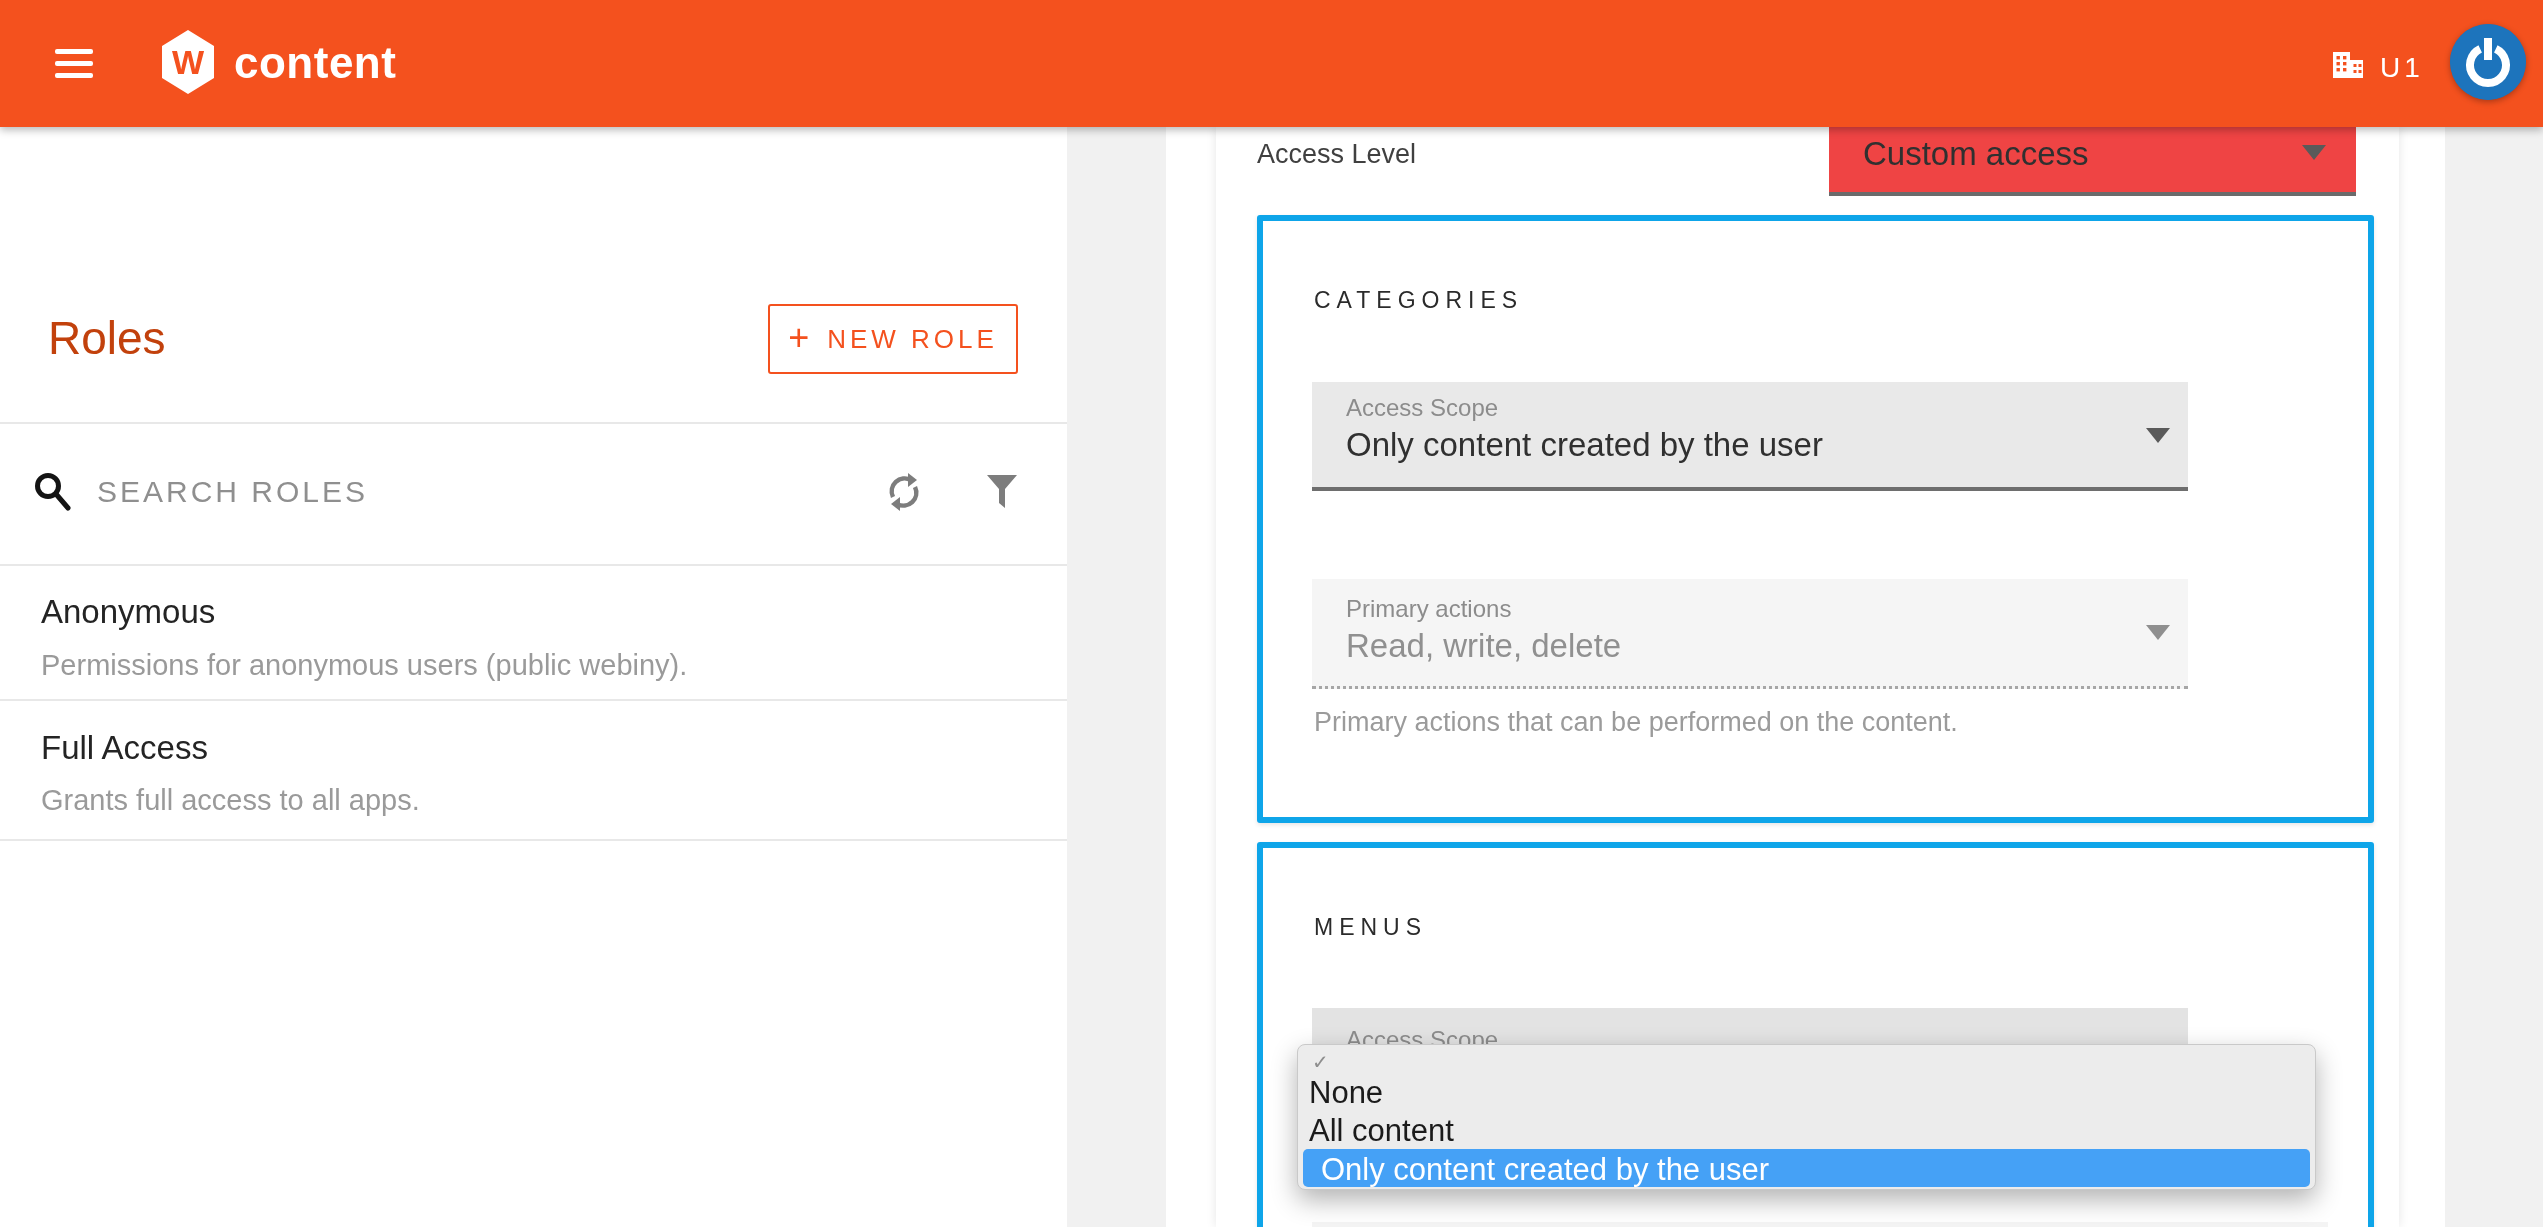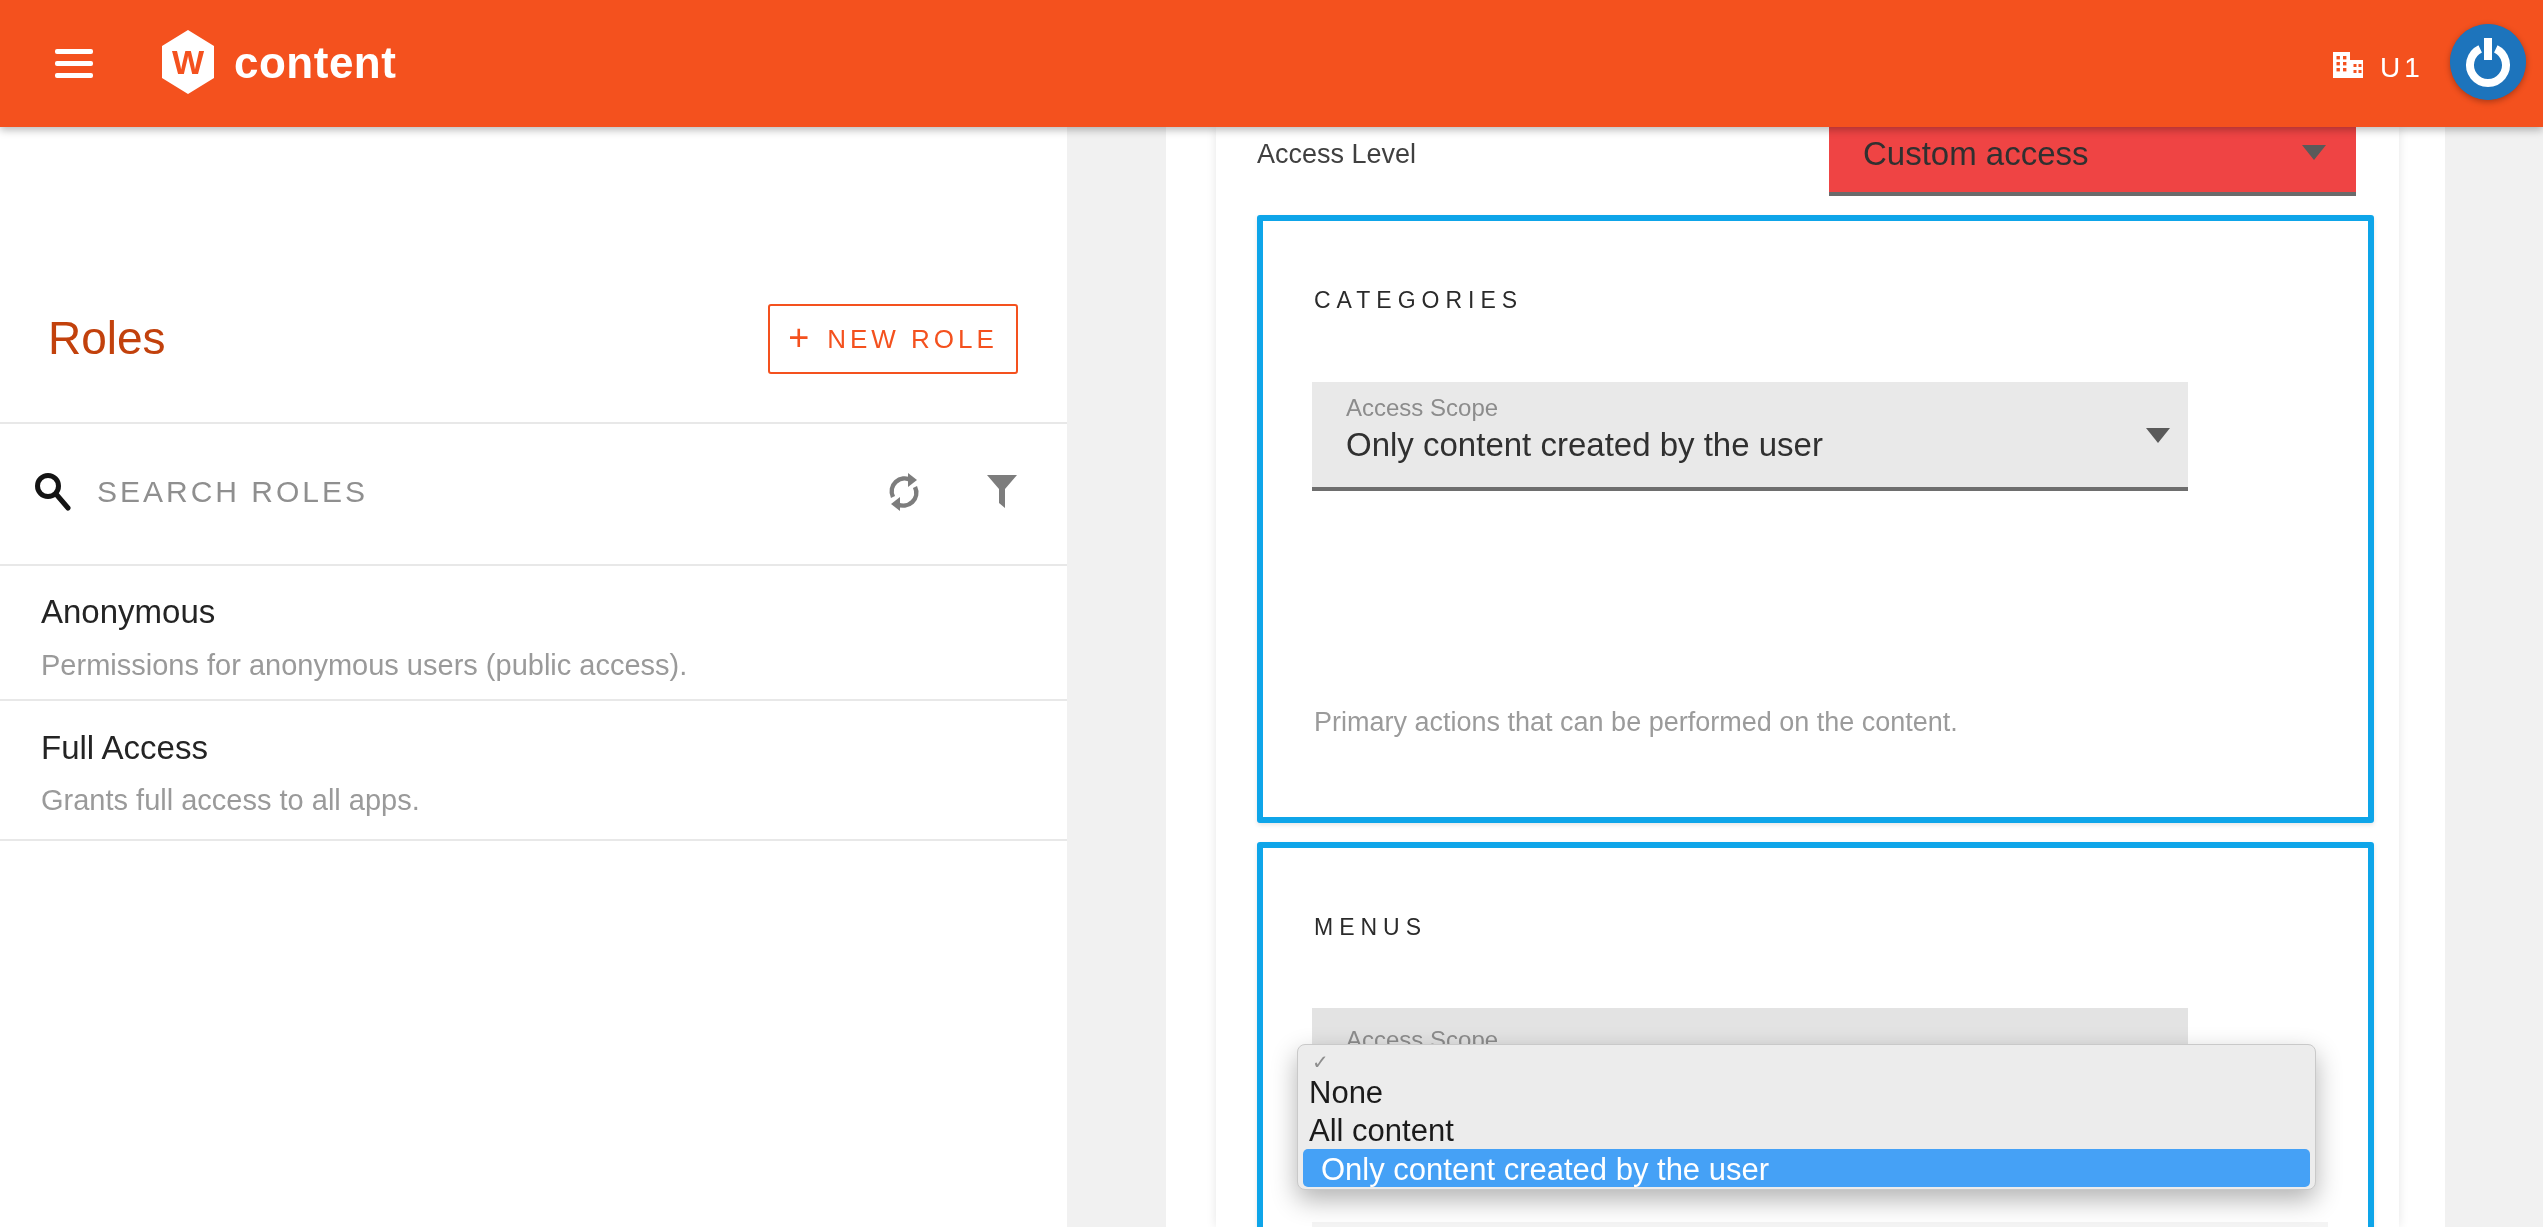--- a/index.html
+++ b/index.html
@@ -158,21 +158,21 @@
     <div class="filter-icon">
       <svg width="32" height="34" viewBox="0 0 32 34">
         <path d="M1 0 H31 L19 14 V33 L13 28 V14 Z" fill="#7D7D7D"></path>
       </svg>
     </div>
 
     <div class="lp-divider" style="top:437px"></div>
 
     <div>
       <div class="role-item-name" style="top:466px">Anonymous</div>
-      <div class="role-item-desc" style="top:522px">Permissions for anonymous users (public access).</div>
+      <div class="role-item-desc" style="top:522px">Permissions for anonymous users (public webiny).</div>
     </div>
 
     <div class="lp-divider" style="top:572px"></div>
 
     <div>
       <div class="role-item-name" style="top:602px">Full Access</div>
       <div class="role-item-desc" style="top:657px">Grants full access to all apps.</div>
     </div>
 
     <div class="lp-divider" style="top:712px"></div>
@@ -189,20 +189,25 @@
 
       <div class="perm-card card-categories">
         <div class="card-title">CATEGORIES</div>
 
         <div class="select-box sel-in-card sel-scope">
           <span class="sel-label">Access Scope</span>
           <span class="sel-value">Only content created by the user</span>
           <span class="tri" style="right:18px; top:46px;"></span>
         </div>
 
+        <div class="select-box sel-in-card sel-primary">
+          <span class="sel-label">Primary actions</span>
+          <span class="sel-value">Read, write, delete</span>
+          <span class="tri" style="right:18px; top:46px;"></span>
+        </div>
         <div class="helper-text help-2">Primary actions that can be performed on the content.</div>
       </div>
 
       <div class="perm-card card-menus">
         <div class="card-title">MENUS</div>
 
         <div class="select-box sel-in-card sel-menus-scope">
           <span class="sel-label">Access Scope</span>
         </div>
 

